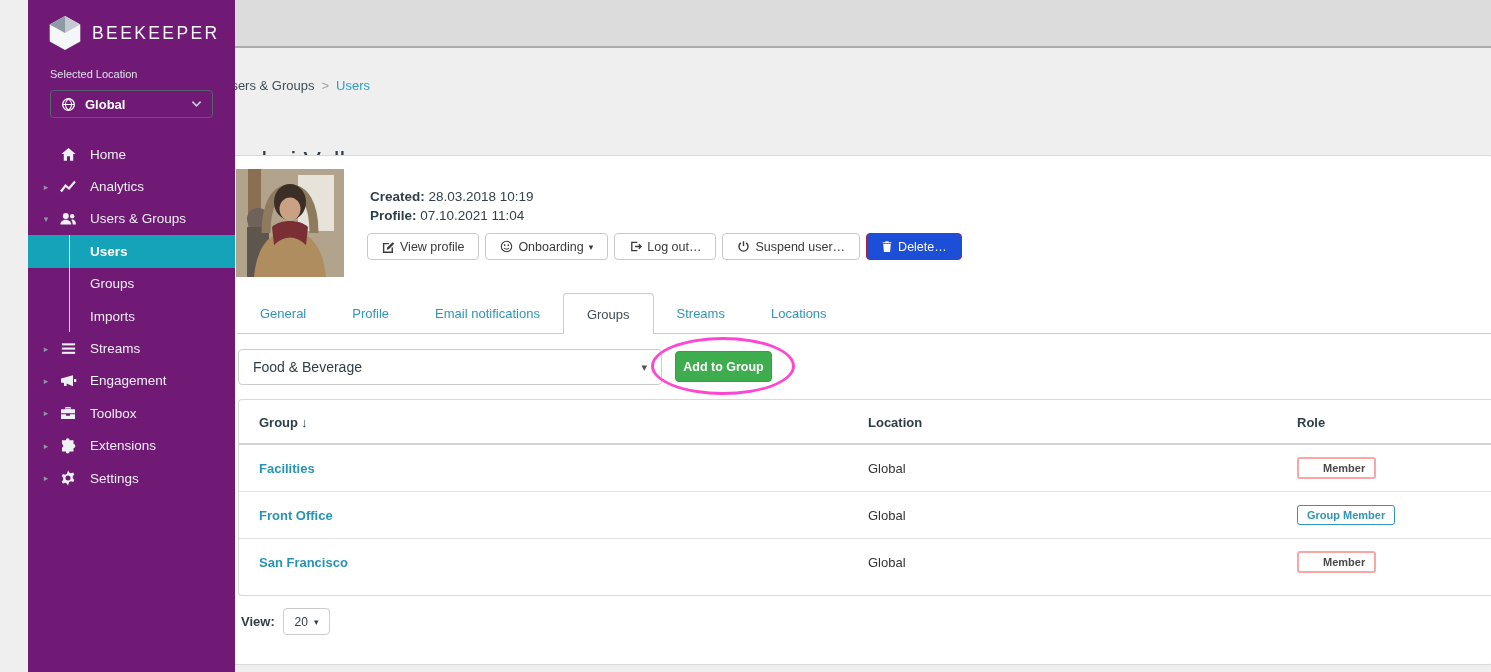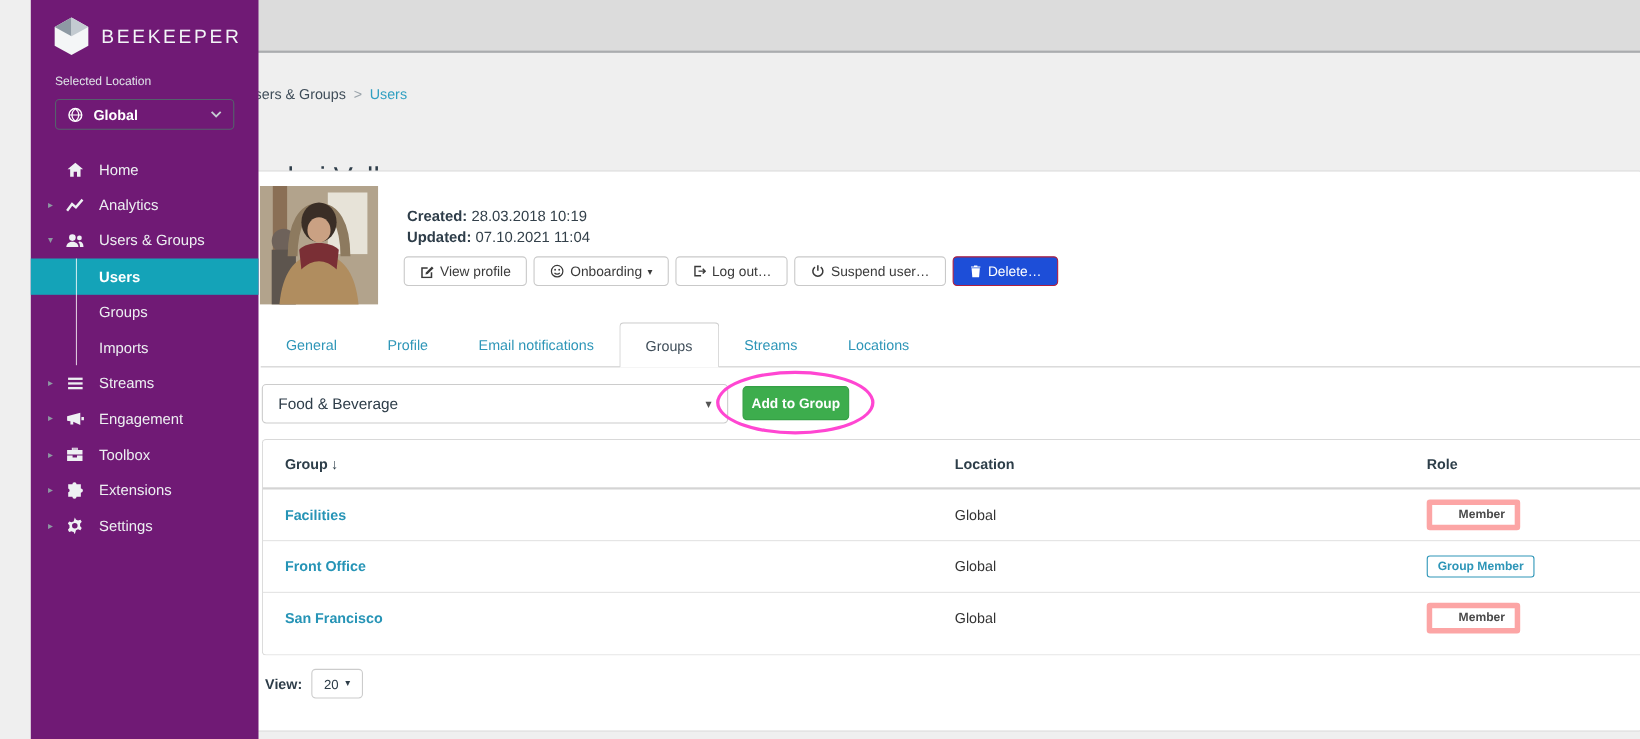--- a/index.html
+++ b/index.html
@@ -66,21 +66,21 @@
   .trow .c2 { position:absolute; left:629px; top:50%; transform:translateY(-50%); }
   .trow .c3 { position:absolute; left:1058px; top:50%; transform:translateY(-50%); }
   .thead { height:45px; border-bottom:2px solid #d4d4d4; font-size:13px; font-weight:bold; color:#2d3e49; }
   .thead .sort { font-weight:bold; margin-left:3px; }
   .tr { font-size:13px; color:#333; }
   .tr-1, .tr-2 { height:47px; border-bottom:1px solid #e3e3e3; }
   .tr-3 { height:58px; }
   .tr-3 .c1, .tr-3 .c2, .tr-3 .c3 { top:23px; }
   .group-link { color:#2694b6; font-weight:bold; cursor:pointer; }
   .badge { display:inline-block; padding:3px 9px; border-radius:3px; font-size:11px; font-weight:bold; background:#fff; cursor:pointer; }
-  .badge.member { border:5px solid #fca5a5; color:#4a4a4a;padding-left:24px; }
+  .badge.member { border:2px solid #fca5a5; color:#4a4a4a;padding-left:24px; }
   .badge.admin { border:1px solid #2e96b8; color:#2e96b8; }
 
   
   .view-label { position:absolute; left:18px; top:458px; font-size:13px; font-weight:bold; color:#2e3d49; }
   .view-select { position:absolute; left:60px; top:452px; width:47px; height:27px; border:1px solid #ccc; border-radius:4px;
     display:flex; align-items:center; justify-content:center; gap:6px; font-size:12px; color:#2e3d49; cursor:pointer; background:#fff; }
   .view-select .caret { font-size:9px; color:#2e3d49; }
 </style>
 </head>
 <body>
@@ -242,21 +242,21 @@
         <path d="M36 58 C44 50 64 50 72 58 L70 76 C60 66 48 66 38 76 Z" fill="#7a2f35"></path>
       </svg>
     </div>
 
     <div class="meta">
       <div>
         <b>Created:</b>
         <span>28.03.2018 10:19</span>
       </div>
       <div>
-        <b>Updated:</b>
+        <b>Profile:</b>
         <span>07.10.2021 11:04</span>
       </div>
     </div>
 
     <div class="btn-row">
       <button class="btn">
         <span class="bicon">
           <svg width="13" height="13" viewBox="0 0 14 14" fill="currentColor">
             <path d="M1 3.2 h6.3 v1.5 H2.5 v7.8 h7.8 V8 h1.5 v6 H1 Z"></path>
             <path d="M5.6 8.2 L11.4 2.4 l1.7 1.7 L7.3 9.9 l-2.2 .5 Z"></path>

